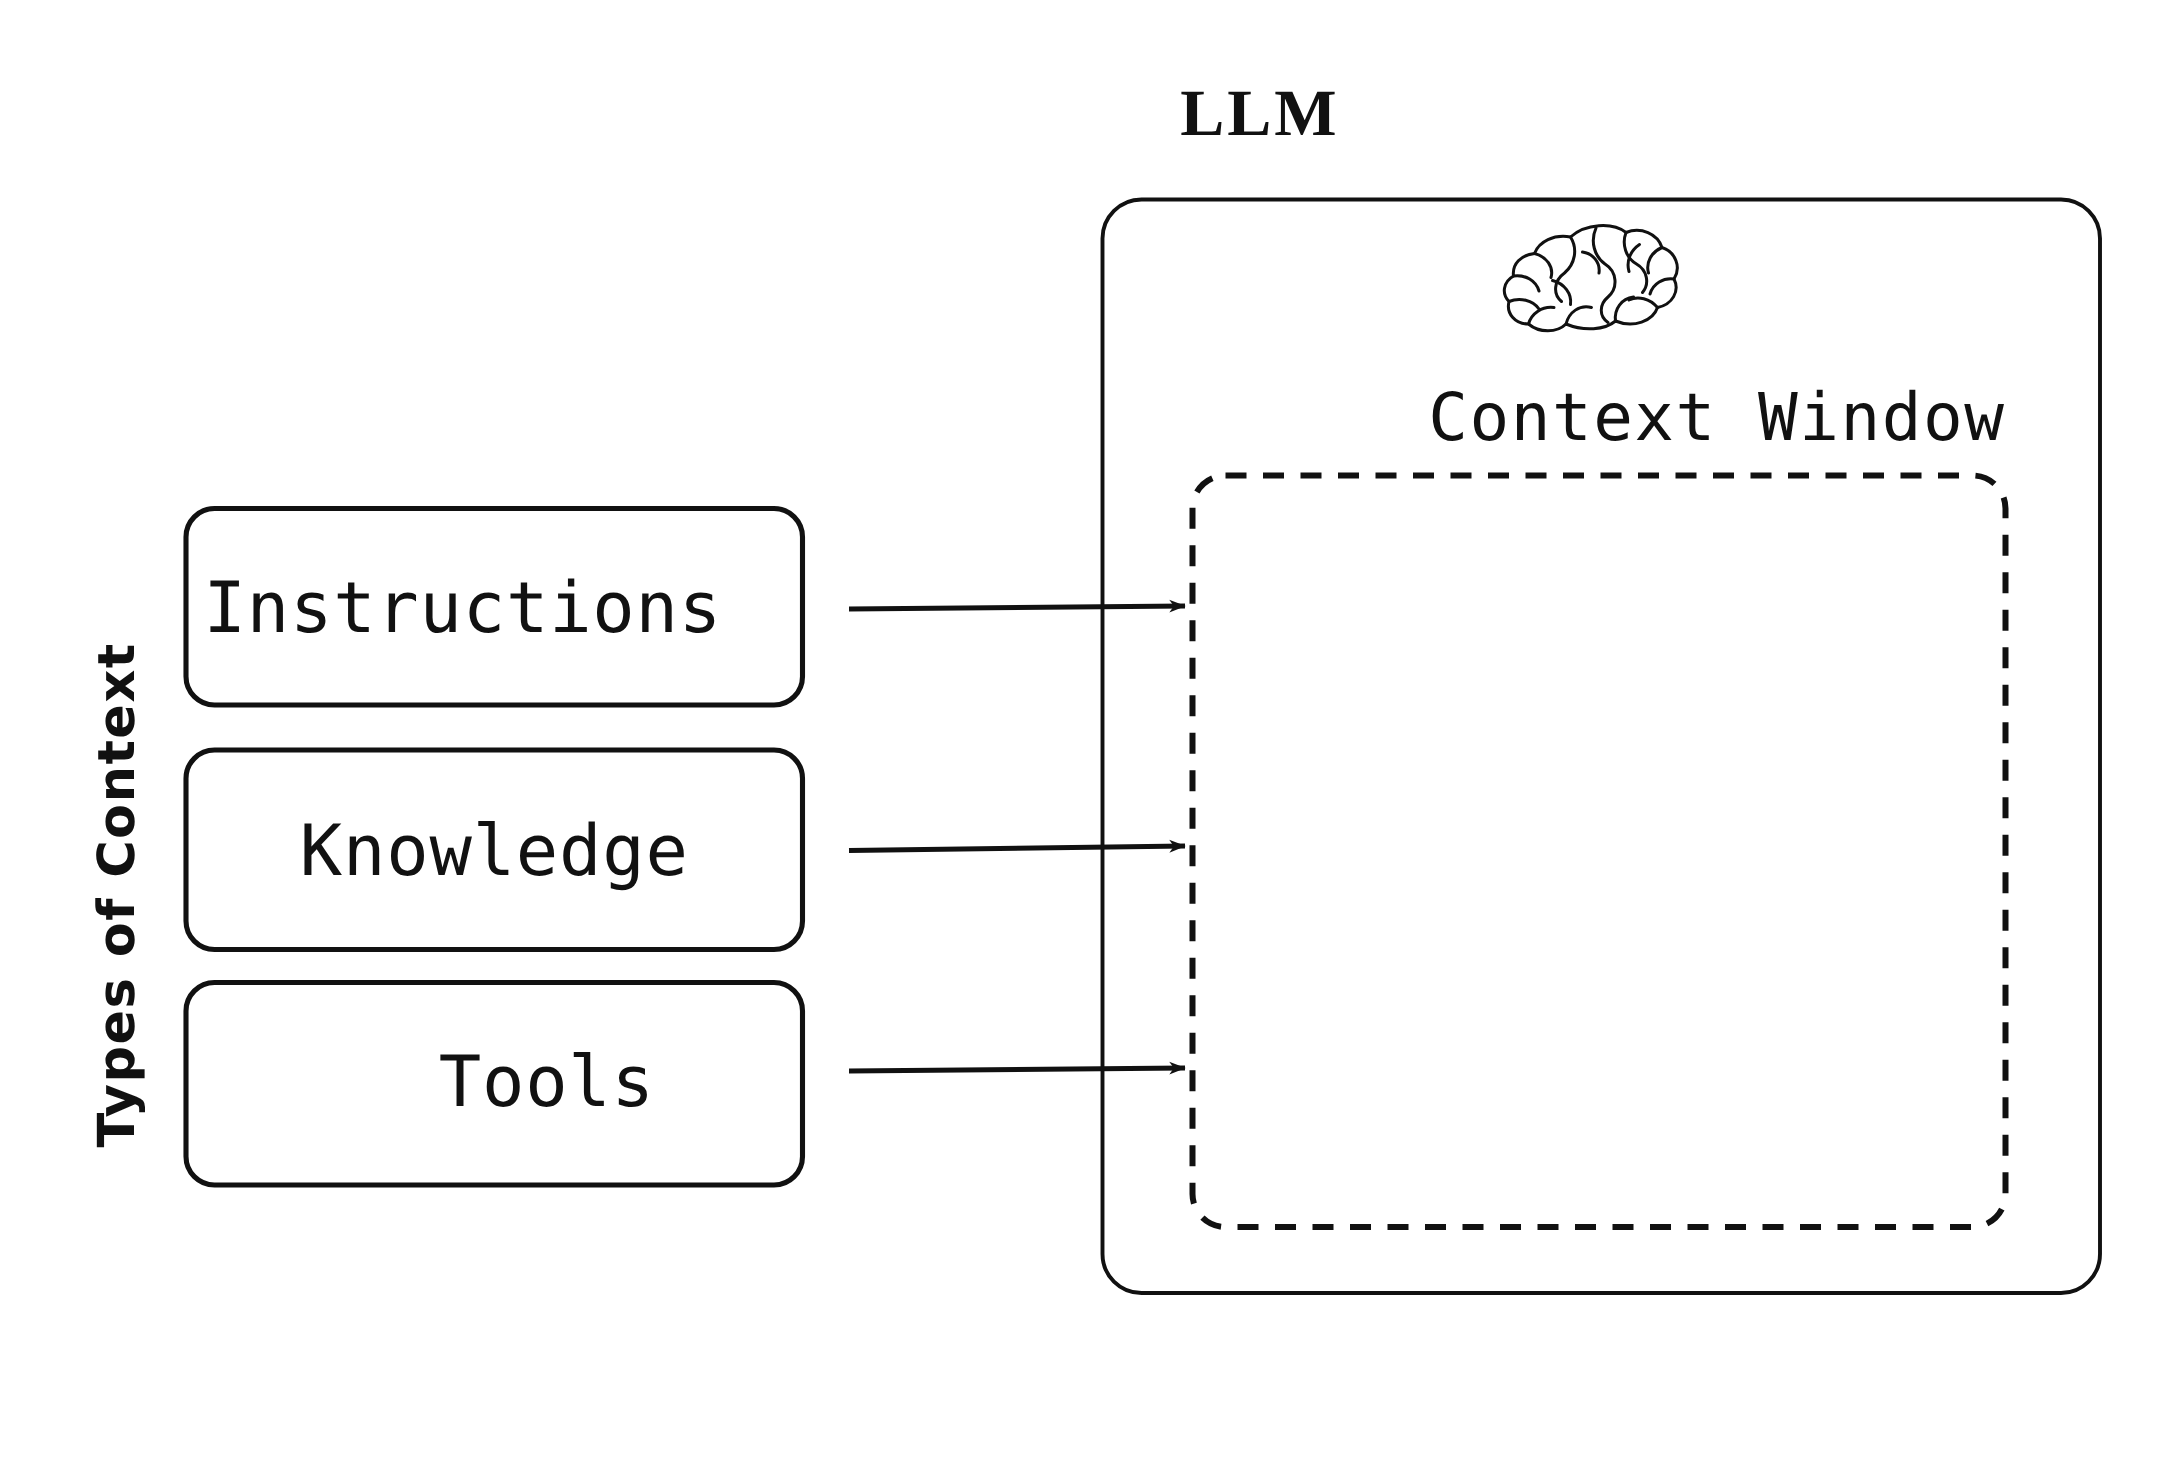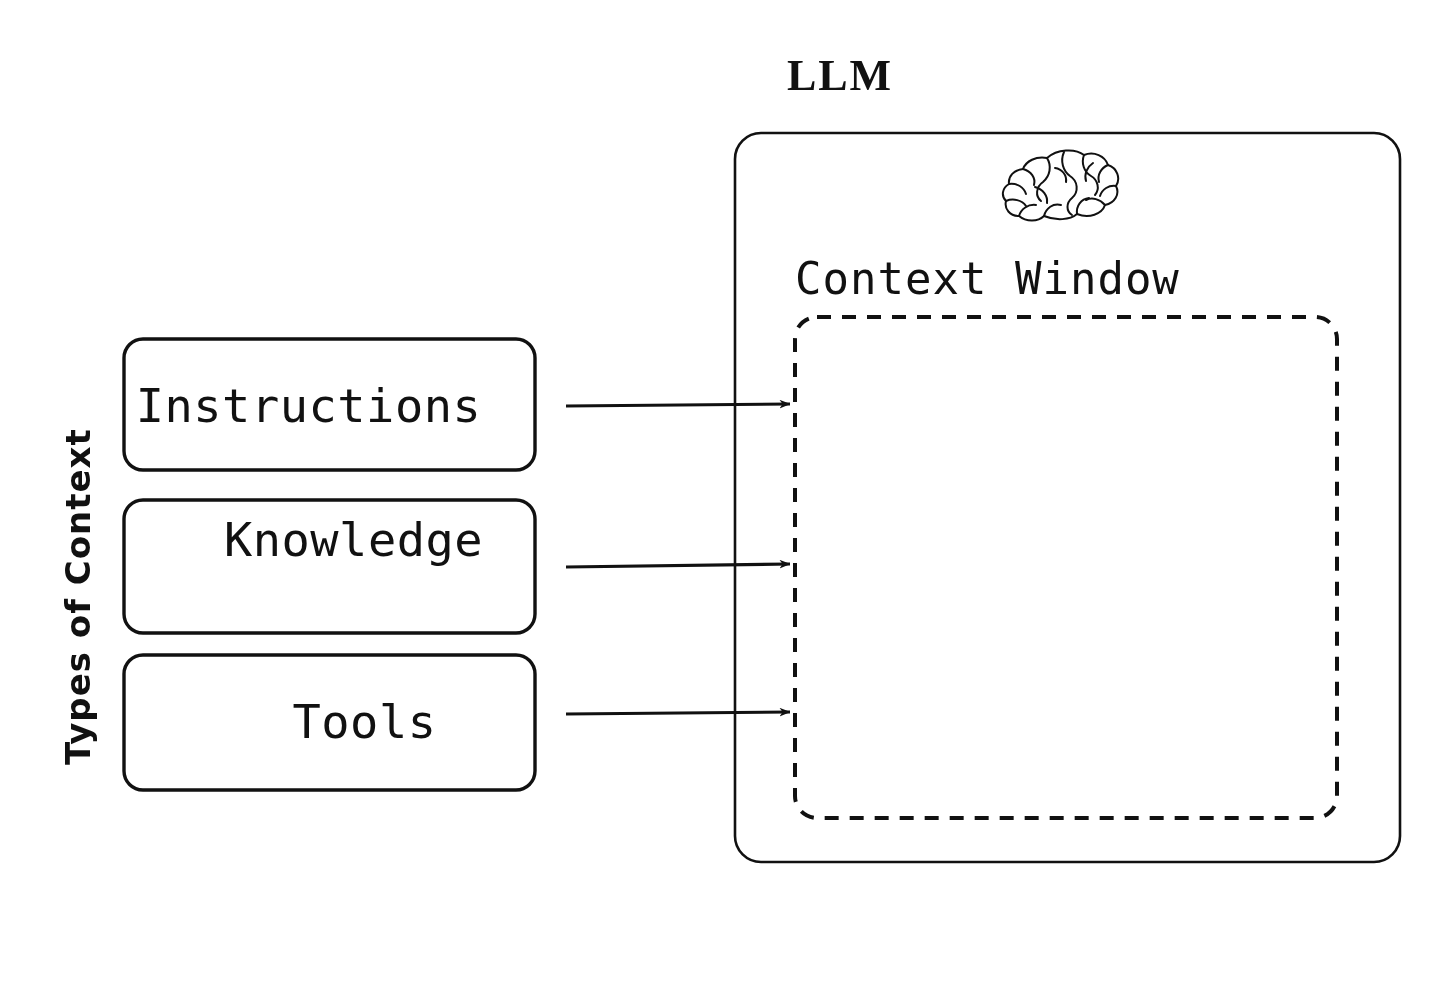--- a/index.html
+++ b/index.html
@@ -107,23 +107,23 @@
       <path d="M1044,216 C1046,208 1053,203 1061,205"></path>
       <path d="M1077,214 C1076,206 1081,199 1089,198"></path>
       <path d="M1035,187 C1043,189 1048,196 1047,203"></path>
       <path d="M1055,168 C1062,169 1067,175 1066,182"></path>
       <path d="M1093,163 C1087,167 1084,174 1086,181"></path>
     </g>
   </svg>
 
   <div class="lbl llm-title" style="left:0; top:50px; width:1456px; text-align:center; padding-left:224px; box-sizing:border-box;">LLM</div>
 
-  <div class="lbl cw-title" style="left:795px; top:253px; width:542px; text-align:left;">Context Window</div>
+  <div class="lbl cw-title" style="left:795px; top:253px; width:542px; text-align:right;">Context Window</div>
 
   <div class="lbl side-title" style="left:58px; top:765px;">Types of Context</div>
 
   <div class="lbl box-label" style="left:124px; top:378px; width:369px;">Instructions</div>
 
-  <div class="lbl box-label" style="left:124px; top:512px; width:411px;margin-left:24px;">Knowledge</div>
+  <div class="lbl box-label" style="left:124px; top:540px; width:411px;">Knowledge</div>
 
   <div class="lbl box-label" style="left:124px; top:694px; width:481px;">Tools</div>
 
 </div>
 
 </body></html>

